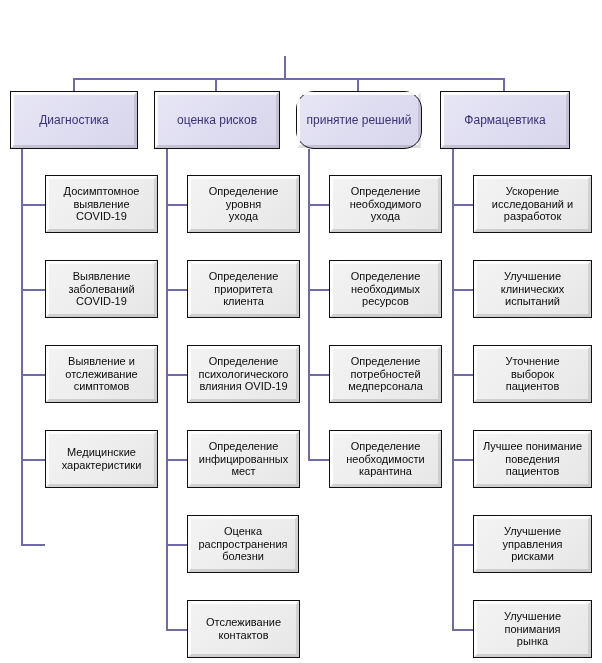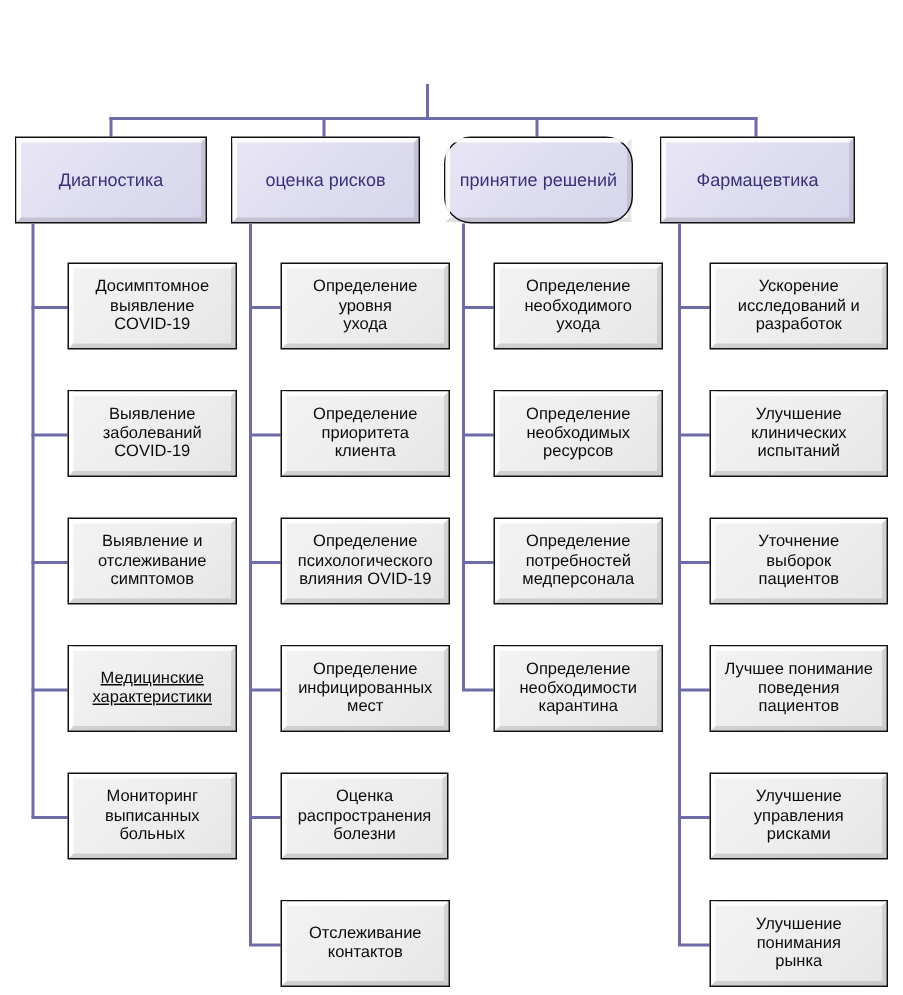--- a/index.html
+++ b/index.html
@@ -98,31 +98,26 @@
   </div>
 
   <div class="ln h" style="left:21px;top:374px;width:24px;"></div>
   <div class="box leaf" style="left:45px;top:345px;width:113px;height:58px;text-align:center;">
     <span>Выявление и
 отслеживание
 симптомов</span>
   </div>
 
   <div class="ln h" style="left:21px;top:459px;width:24px;"></div>
-  <div class="box leaf" style="left:45px;top:430px;width:113px;height:58px;text-decoration:underline;">
+  <div class="box leaf" style="left:45px;top:430px;width:113px;height:58px;">
     <span>Медицинские
 характеристики</span>
   </div>
 
   <div class="ln h" style="left:21px;top:544px;width:24px;"></div>
-  <div class="box leaf" style="left:45px;top:515px;width:113px;height:58px;">
-    <span>Мониторинг
-выписанных
-больных</span>
-  </div>
 
   <div class="ln h" style="left:166px;top:204px;width:21px;"></div>
   <div class="box leaf" style="left:187px;top:175px;width:113px;height:58px;">
     <span>Определение
 уровня
 ухода</span>
   </div>
 
   <div class="ln h" style="left:166px;top:289px;width:21px;"></div>
   <div class="box leaf" style="left:187px;top:260px;width:113px;height:58px;">

